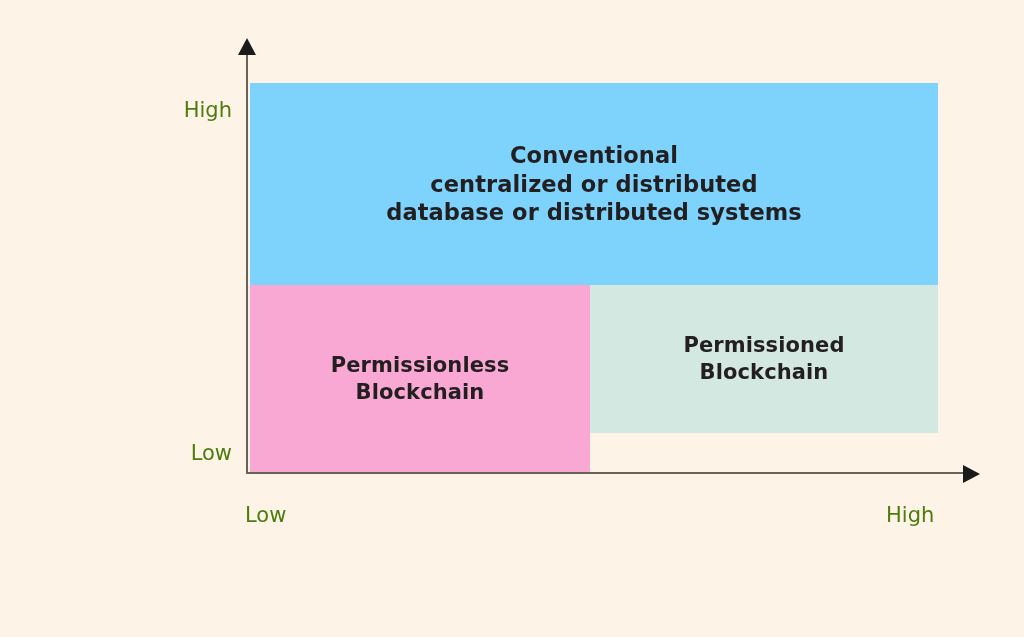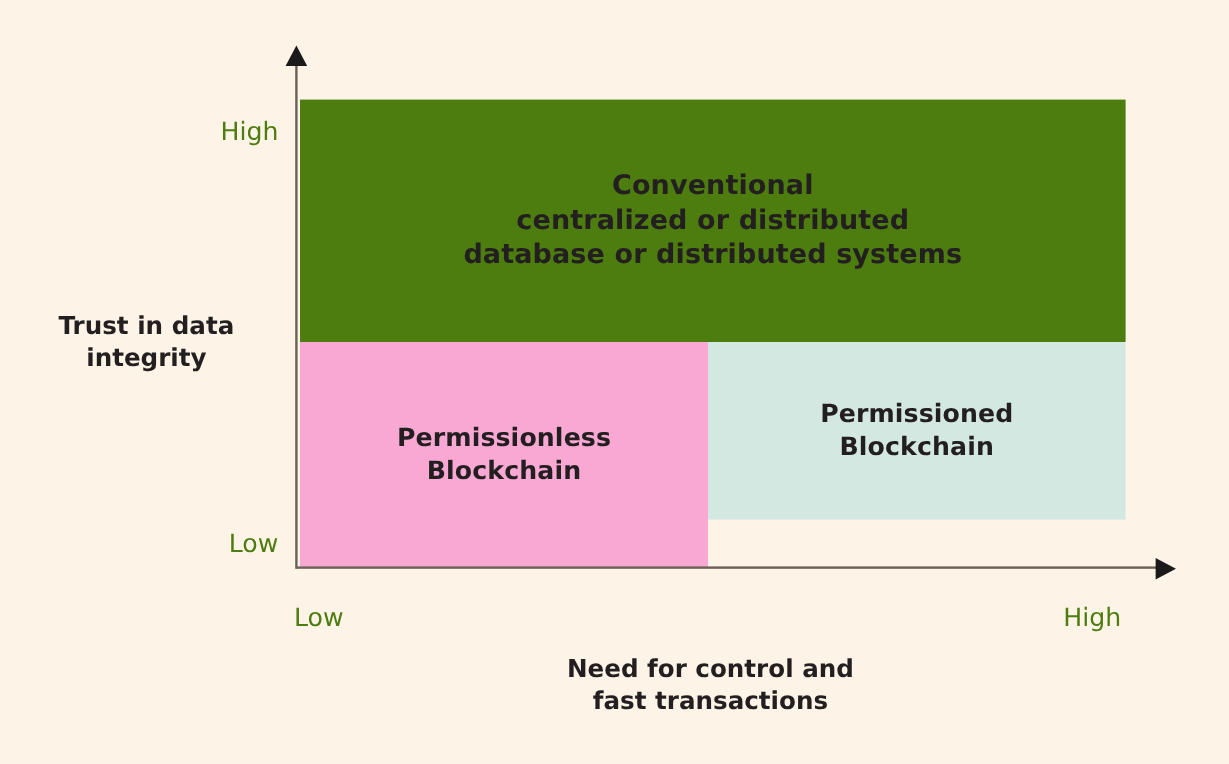--- a/index.html
+++ b/index.html
@@ -30,21 +30,21 @@
     align-items: center;
     justify-content: center;
     text-align: center;
   }
 
   #quad-conventional {
     left: 250px;
     top: 83px;
     width: 688px;
     height: 202px;
-    background: #4d7c0f;
+    background: #7dd3fc;
   }
 
   #quad-permissionless {
     left: 250px;
     top: 285px;
     width: 340px;
     height: 188px;
     background: #f9a8d4;
   }
 
@@ -191,23 +191,15 @@
   <div class="axis-line" id="y-axis-line"></div>
   <div class="arrowhead" id="y-axis-arrow"></div>
   <div class="axis-line" id="x-axis-line"></div>
   <div class="arrowhead" id="x-axis-arrow"></div>
 
   <div class="tick-label" id="tick-y-high">High</div>
   <div class="tick-label" id="tick-y-low">Low</div>
   <div class="tick-label" id="tick-x-low">Low</div>
   <div class="tick-label" id="tick-x-high">High</div>
 
-  <div class="axis-title" id="y-axis-title">
-    <div>Trust in data</div>
-    <div>integrity</div>
-  </div>
-
-  <div class="axis-title" id="x-axis-title">
-    <div>Need for control and</div>
-    <div>fast transactions</div>
-  </div>
+
 
 </div>
 
 </body></html>

